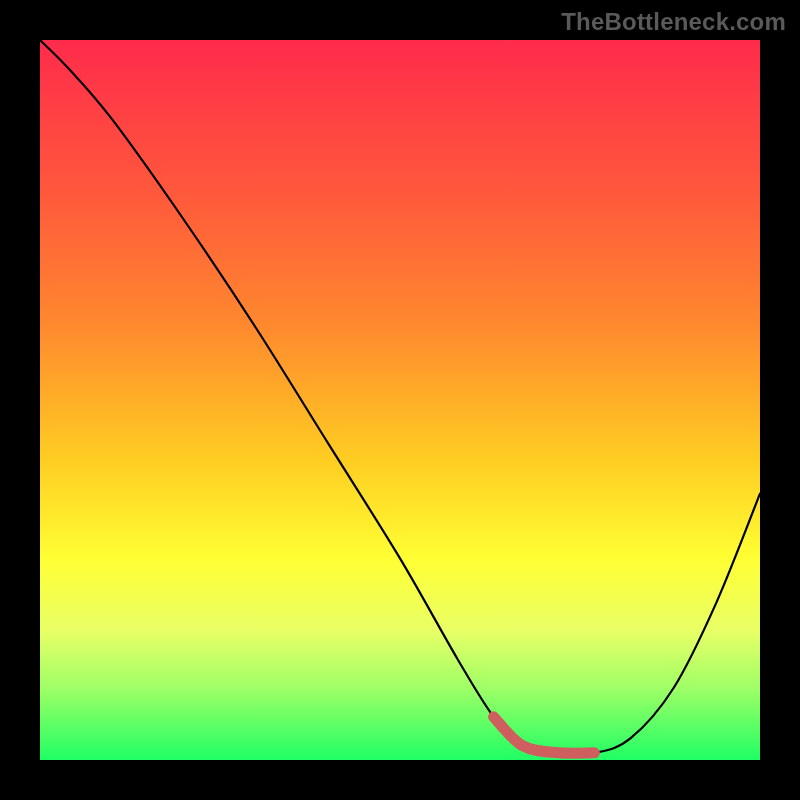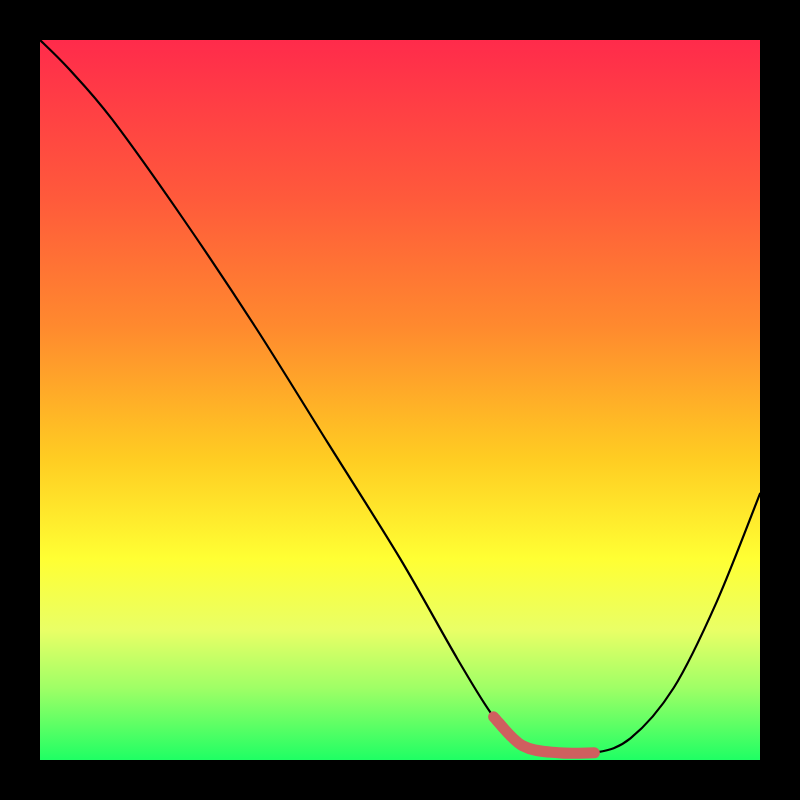--- a/index.html
+++ b/index.html
@@ -56,13 +56,14 @@
 </head>
 <body>
 
 <div class="frame">
   <div class="plot-area">
     <svg class="curve" viewBox="0 0 720 720" preserveAspectRatio="none">
       <path d="M 0.0 0.0 C 4.8 4.8, 16.8 15.6, 28.8 28.8 C 40.8 42.0, 52.8 54.0, 72.0 79.2 C 91.2 104.4, 120.0 145.2, 144.0 180.0 C 168.0 214.8, 192.0 250.8, 216.0 288.0 C 240.0 325.2, 264.0 364.8, 288.0 403.2 C 312.0 441.6, 338.4 482.4, 360.0 518.4 C 381.6 554.4, 402.0 592.8, 417.6 619.2 C 433.2 645.6, 442.8 662.4, 453.6 676.8 C 464.4 691.2, 471.6 699.6, 482.4 705.6 C 493.2 711.6, 506.4 711.6, 518.4 712.8 C 530.4 714.0, 542.4 715.2, 554.4 712.8 C 566.4 710.4, 577.2 709.2, 590.4 698.4 C 603.6 687.6, 619.2 670.8, 633.6 648.0 C 648.0 625.2, 662.4 594.0, 676.8 561.6 C 691.2 529.2, 712.8 471.6, 720.0 453.6" fill="none" stroke="#000000" stroke-width="2.2" stroke-linecap="round" stroke-linejoin="round"></path>
       <path d="M 453.6 676.8 C 458.4 681.6, 471.6 699.6, 482.4 705.6 C 493.2 711.6, 506.4 711.6, 518.4 712.8 C 530.4 714.0, 548.4 712.8, 554.4 712.8" fill="none" stroke="#cf5f5f" stroke-width="11" stroke-linecap="round" stroke-linejoin="round"></path>
     </svg>
   </div>
+  <div class="watermark">TheBottleneck.com</div>
 </div>
 
 </body></html>

